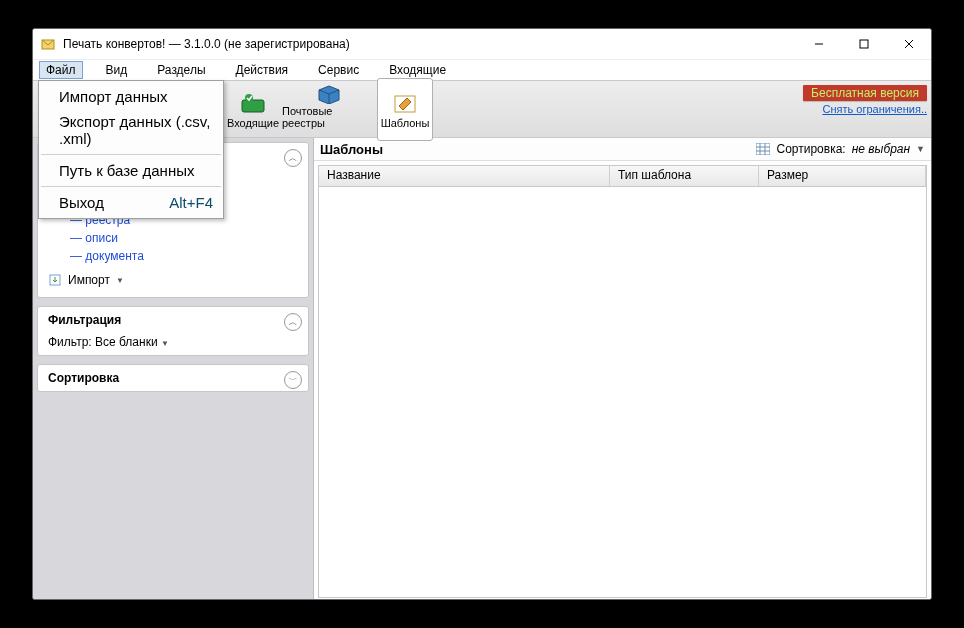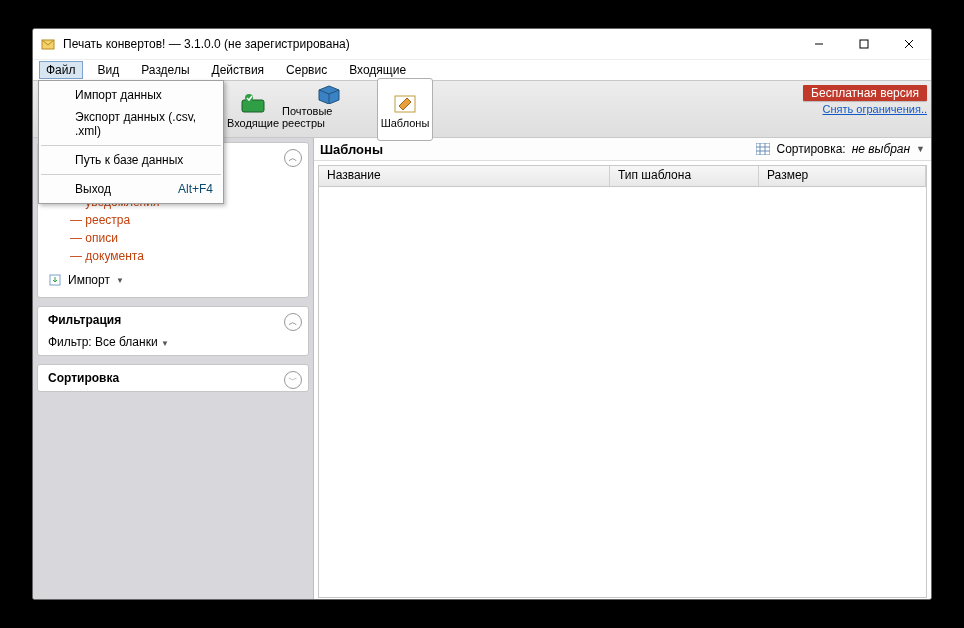--- a/index.html
+++ b/index.html
@@ -2,44 +2,44 @@
 <html><head>
 <meta charset="utf-8">
 <style>
   html, body { margin:0; padding:0; background:#fff; font-family:"Segoe UI", Tahoma, Arial, sans-serif; font-size:12px; color:#000; }
   .desktop { width:964px; height:628px; background:#000; position:relative; }
   .window { position:absolute; left:32px; top:28px; width:898px; height:570px; background:#fff; border:1px solid #666; border-radius:3px; overflow:hidden; }
   .titlebar { height:30px; display:flex; align-items:center; padding-left:8px; background:#fff; }
   .titlebar .title { margin-left:6px; font-size:12px; }
   .titlebar .winctl { margin-left:auto; display:flex; }
   .winbtn { width:45px; height:30px; display:flex; align-items:center; justify-content:center; }
-  .menubar { height:20px; display:flex; align-items:center; padding-left:6px; gap:8px; border-top:1px solid #eee; }
+  .menubar { height:20px; display:flex; align-items:center; padding-left:6px; gap:16px; border-top:1px solid #eee; }
   .menuitem { padding:14px 7px; font-size:12px; }
   .menuitem.open { background:#d8e6f2; border:1px solid #7da2ce; padding:1px 6px; }
   .dropdown { position:absolute; left:38px; top:80px; width:184px; background:#fdfdfd; border:1px solid #a0a0a0; box-shadow:2px 2px 4px rgba(0,0,0,.25); z-index:50; padding:3px 0; }
-  .dropdown .di { padding:4px 10px 4px 36px; font-size:12px; }
+  .dropdown .di { padding:4px 10px 4px 20px; font-size:15px; }
   .dropdown .sep { height:1px; margin:3px 2px; background:#d0d0d0; }
   .dropdown .shortcut { float:right; color:#0c4a6e; }
 
   .toolbar { height:56px; background:linear-gradient(#ededed,#dedede); border-top:1px solid #c8c8c8; border-bottom:1px solid #c8c8c8; display:flex; align-items:center; padding:0 6px; position:relative; }
   .tbtn { width:54px; height:50px; display:flex; flex-direction:column; align-items:center; justify-content:flex-end; font-size:11px; padding-bottom:11px; border:1px solid transparent; border-radius:3px; }
   .tbtn.wide { width:94px; }
   .tbtn.active { background:#fff; border:1px solid #b0b0b0; }
   .tbtn .ticon { width:28px; height:26px; display:flex; align-items:center; justify-content:center; }
   .banner { position:absolute; right:4px; top:4px; text-align:right; }
-  .banner .bv { background:#c0392b; color:#ffffff; padding:1px 8px; font-size:12px; border-radius:1px; box-shadow:0 1px 1px rgba(0,0,0,.2); }
+  .banner .bv { background:#c0392b; color:#bef264; padding:1px 8px; font-size:12px; border-radius:1px; box-shadow:0 1px 1px rgba(0,0,0,.2); }
   .banner .link { color:#1259c7; text-decoration:underline; font-size:11px; margin-top:2px; display:block; }
 
   .body { display:flex; height:calc(100% - 30px - 20px - 56px); }
   .sidebar { width:280px; background:#d8d8dc; border-right:1px solid #bdbdc2; display:flex; flex-direction:column; }
   .s-first { background:#fff; border:1px solid #c6c6c6; border-radius:3px; margin:4px; position:relative; }
   .s-first .toggle { position:absolute; right:6px; top:6px; width:16px; height:16px; border:1px solid #999; border-radius:50%; display:flex; align-items:center; justify-content:center; font-size:9px; color:#555; background:#fdfdfd; }
   .s-first .body-inner { padding:12px 10px 8px 10px; }
   .s-label { display:flex; align-items:center; gap:6px; font-size:12px; margin-bottom:6px; }
-  .s-sub { margin-left:22px; font-size:12px; padding:2px 0; color:#c2410c; }
+  .s-sub { margin-left:22px; font-size:12px; padding:2px 0; color:#1d4ed8; }
   .imp { display:flex; align-items:center; gap:6px; margin-top:6px; padding:2px 0; }
 
   .panel { background:#fff; border:1px solid #c6c6c6; border-radius:3px; margin:4px; padding:6px 10px; position:relative; }
   .panel .ph { font-weight:bold; font-size:12px; }
   .panel .toggle { position:absolute; right:6px; top:6px; width:16px; height:16px; border:1px solid #999; border-radius:50%; display:flex; align-items:center; justify-content:center; font-size:9px; color:#555; background:#fdfdfd; }
   .panel .pb { margin-top:8px; font-size:12px; }
 
   .main { flex:1; display:flex; flex-direction:column; background:#fff; }
   .mainhead { height:22px; display:flex; align-items:center; border-bottom:1px solid #ddd; padding:0 6px; background:#fdfdfd; }
   .mainhead .mh-title { font-weight:bold; font-size:13px; }

